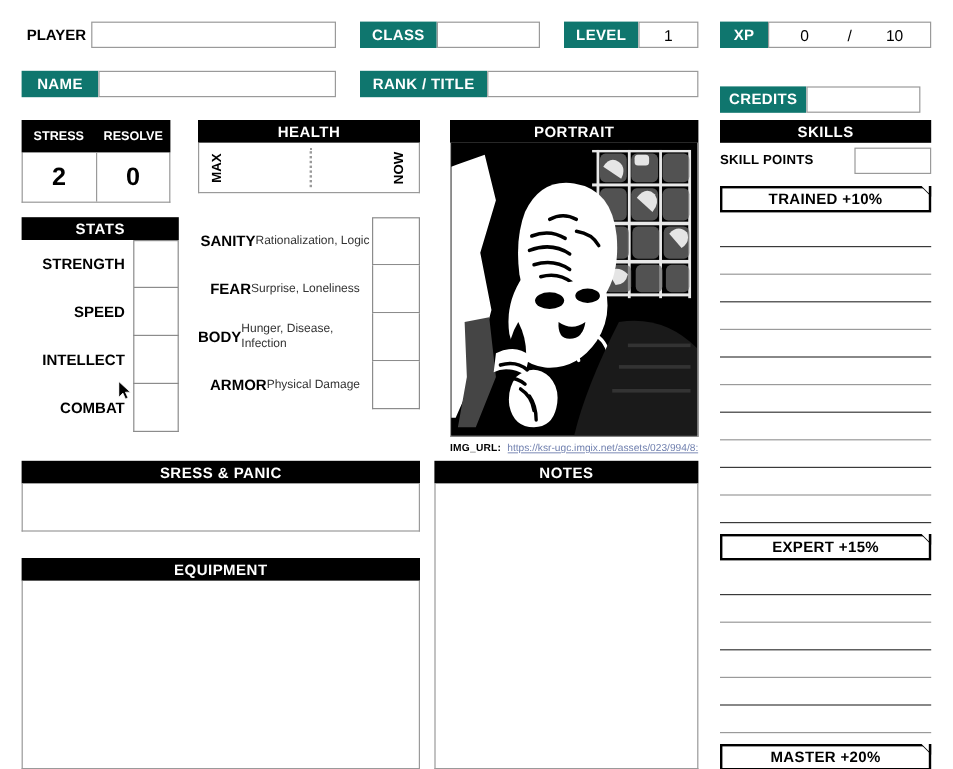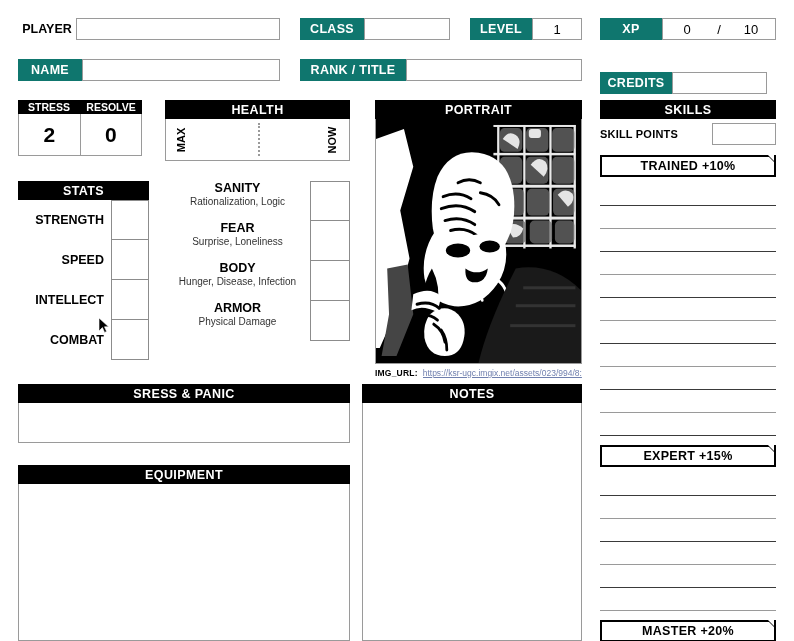--- a/index.html
+++ b/index.html
@@ -32,21 +32,21 @@
   }
   .topfield { border:1px solid #9a9a9a; background:#fff; }
 
   .valcell {
     font-size:13px; color:#000; display:flex;
     align-items:center; justify-content:center; font-weight:normal;
   }
 
   
   #stressresolve { left:18px; top:100px; width:124px; }
-  #stressresolve .cap { display:flex; height:14px; }
+  #stressresolve .cap { display:flex; height:27px; }
   #stressresolve .cap div {
     flex:1; background:#000; color:#fff; font-weight:bold; font-size:10.5px;
     display:flex; align-items:center; justify-content:center;
   }
   #stressresolve .vals { display:flex; height:42px; border:1px solid #9a9a9a; border-top:none;}
   #stressresolve .vals div {
     flex:1; display:flex; align-items:center; justify-content:center;
     font-size:21px; font-weight:bold; color:#000;
   }
   #stressresolve .vals div:first-child { border-right:1px solid #9a9a9a; }
@@ -75,22 +75,22 @@
     flex:1; display:flex; align-items:center; justify-content:flex-end;
     padding-right:7px; font-size:12.5px; font-weight:bold; color:#000;
   }
   .statbox { width:38px; border:1px solid #8c8c8c; background:#fff; }
   .statbox.nb { border-top:none; }
 
   
   #saves { left:165px; top:181px; width:185px; }
   .saverow { display:flex; height:40px; align-items:stretch; }
   .savetext {
-    flex:1; display:flex; flex-direction:column; align-items:center;
-    justify-content:flex-start; line-height:1.18;
+    flex:1; display:flex; align-items:center;
+    justify-content:center; line-height:1.18;
   }
   .savetitle { font-size:12.5px; font-weight:bold; color:#000; }
   .savesub   { font-size:10px; color:#333; }
   .savebox { width:40px; border:1px solid #8c8c8c; background:#fff; }
   .savebox.nb { border-top:none; }
 
   
   #portrait { left:362px; top:100px; width:220px;padding-left:13px; }
   #portrait .pic {
     height:245px; border:1px solid #9a9a9a; border-top:none;
@@ -160,21 +160,21 @@
     <div class="blk" style="width:64px; font-size:12.5px;">CLASS</div>
     <div class="topfield" style="flex:1;"></div>
   </div>
 
   <div class="toprow" style="left:470px; top:18px; width:112px;">
     <div class="blk" style="width:62px; font-size:12.5px;">LEVEL</div>
     <div class="topfield valcell" style="flex:1;">1</div>
   </div>
 
   <div class="toprow" style="left:600px; top:18px; width:176px;">
-    <div class="blk" style="width:62px; font-size:12.5px;">XP</div>
+    <div class="blk" style="width:40px; font-size:12.5px;">XP</div>
     <div class="topfield" style="flex:1; display:flex;">
       <div class="valcell" style="flex:1;">0</div>
       <div class="valcell" style="width:16px;">/</div>
       <div class="valcell" style="flex:1;">10</div>
     </div>
   </div>
 
   <div class="toprow" style="left:18px; top:59px; width:262px;">
     <div class="blk" style="width:64px; font-size:12.5px;">NAME</div>
     <div class="topfield" style="flex:1;"></div>

